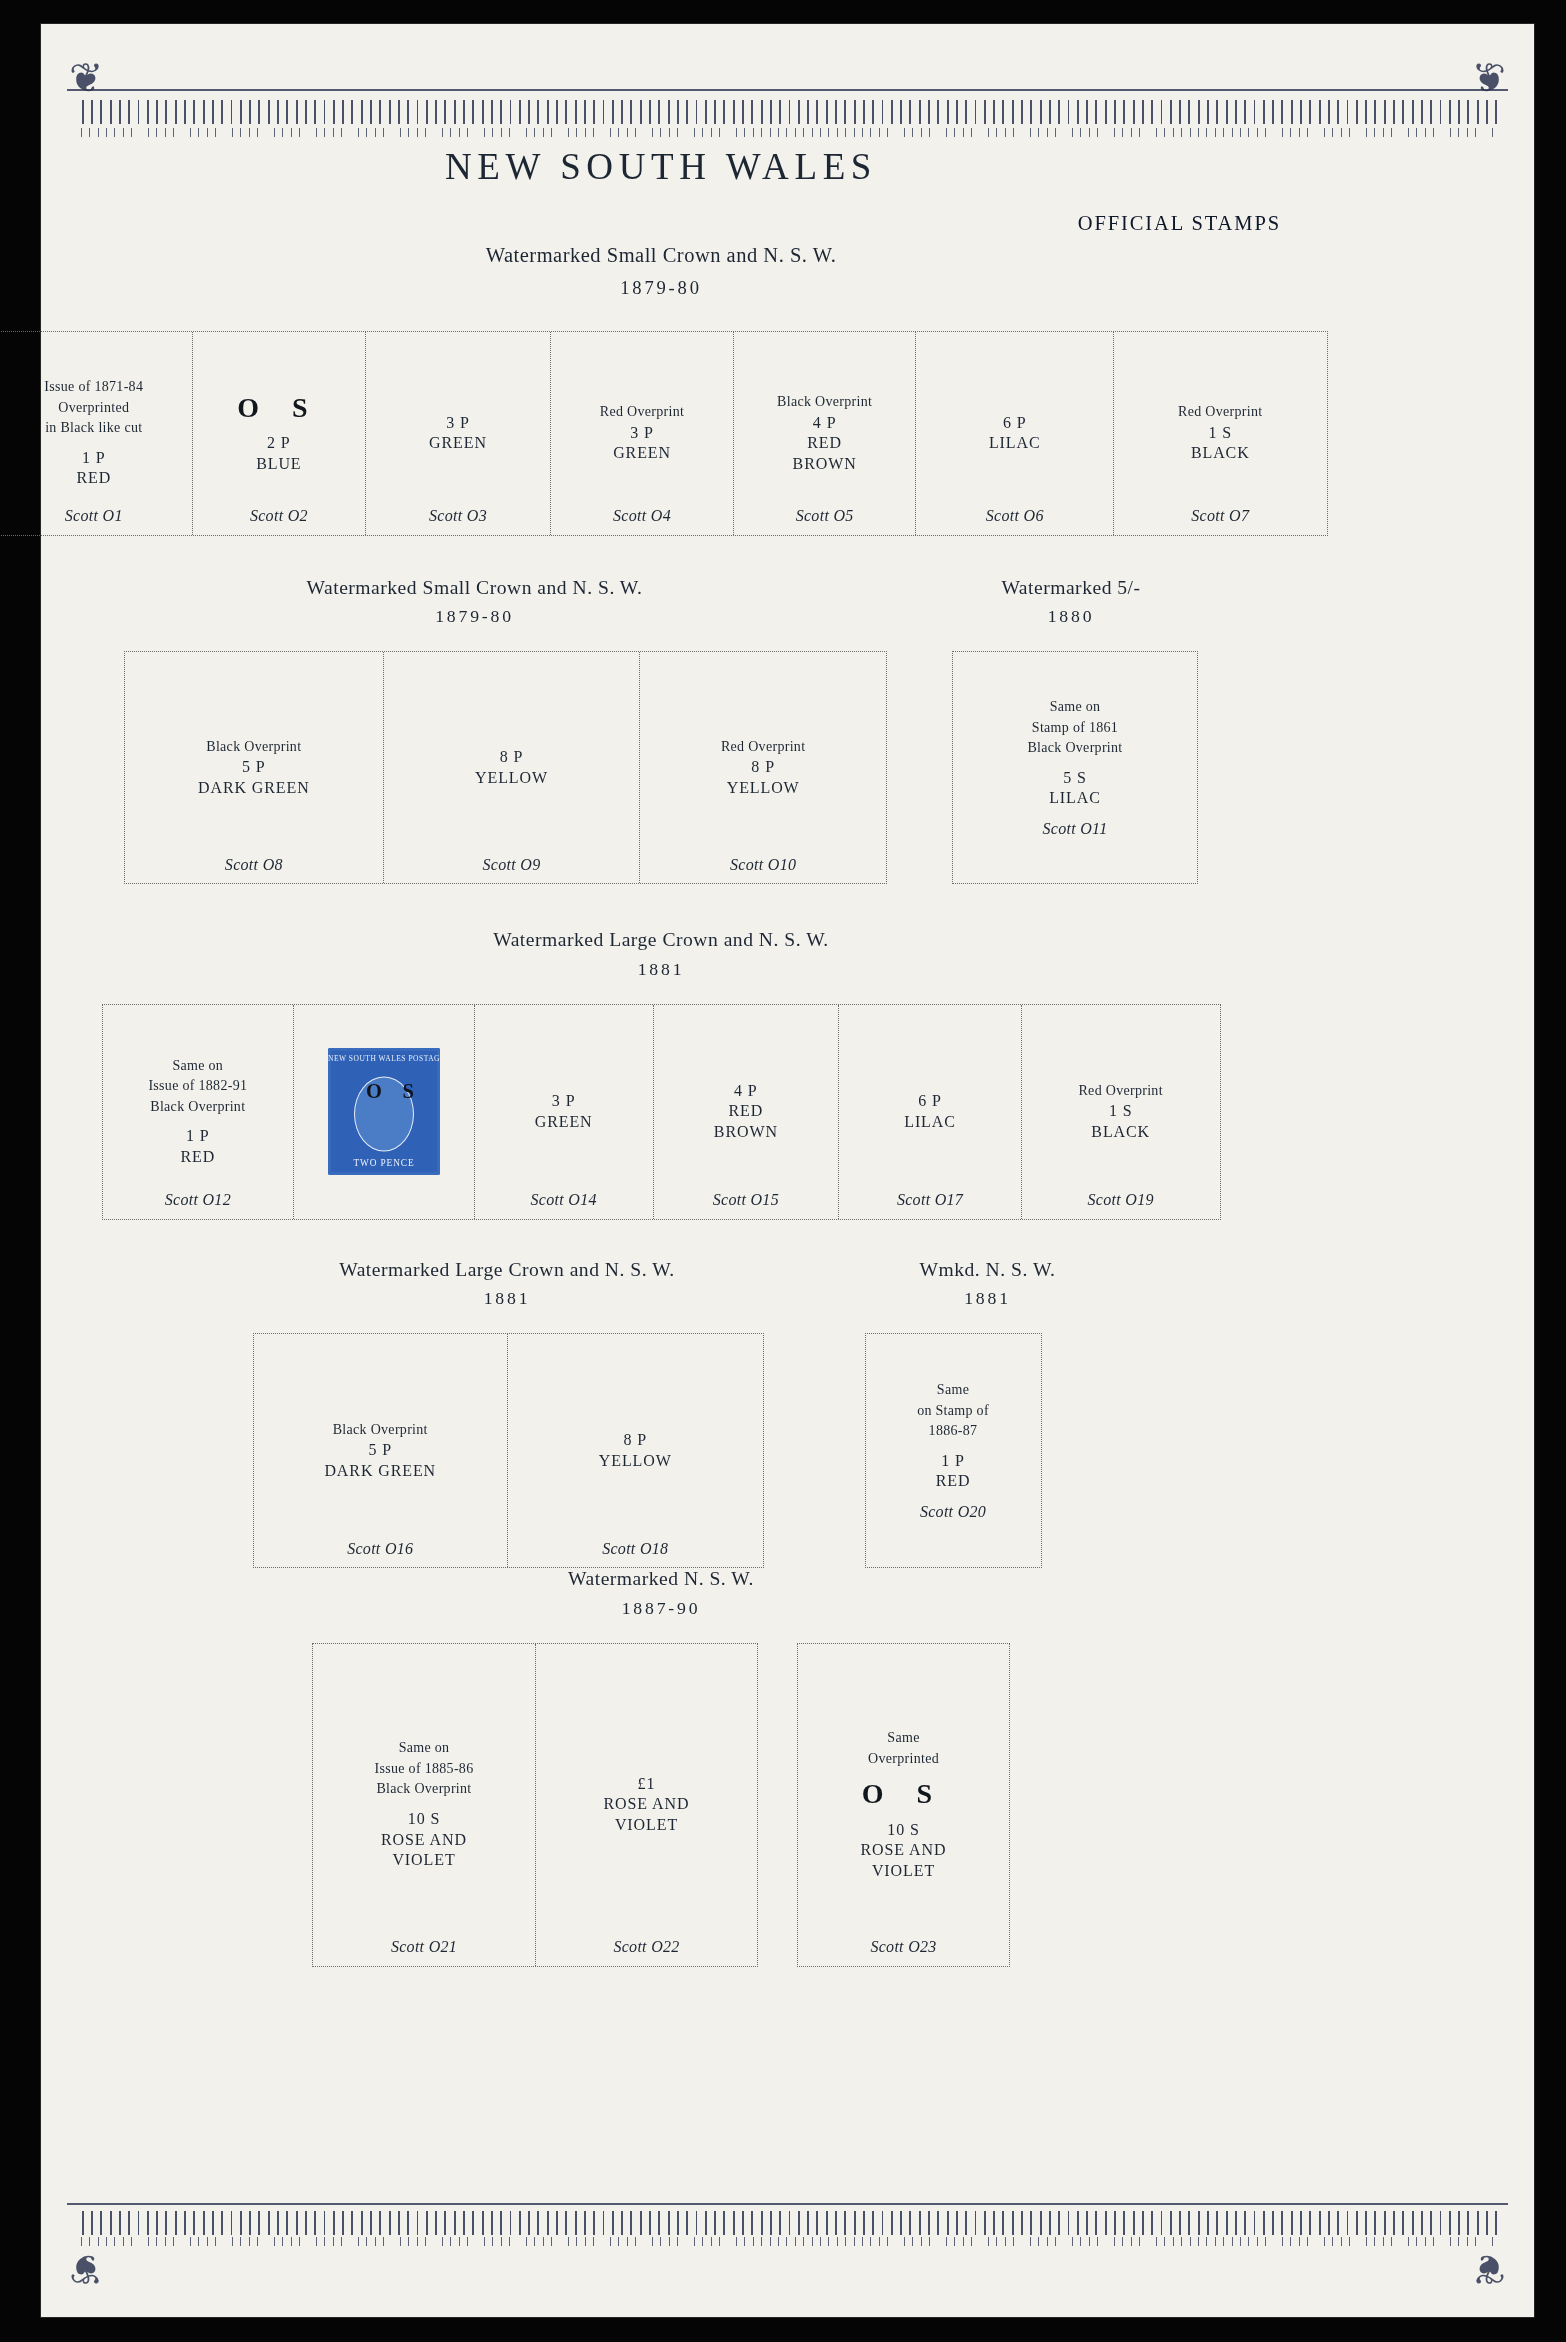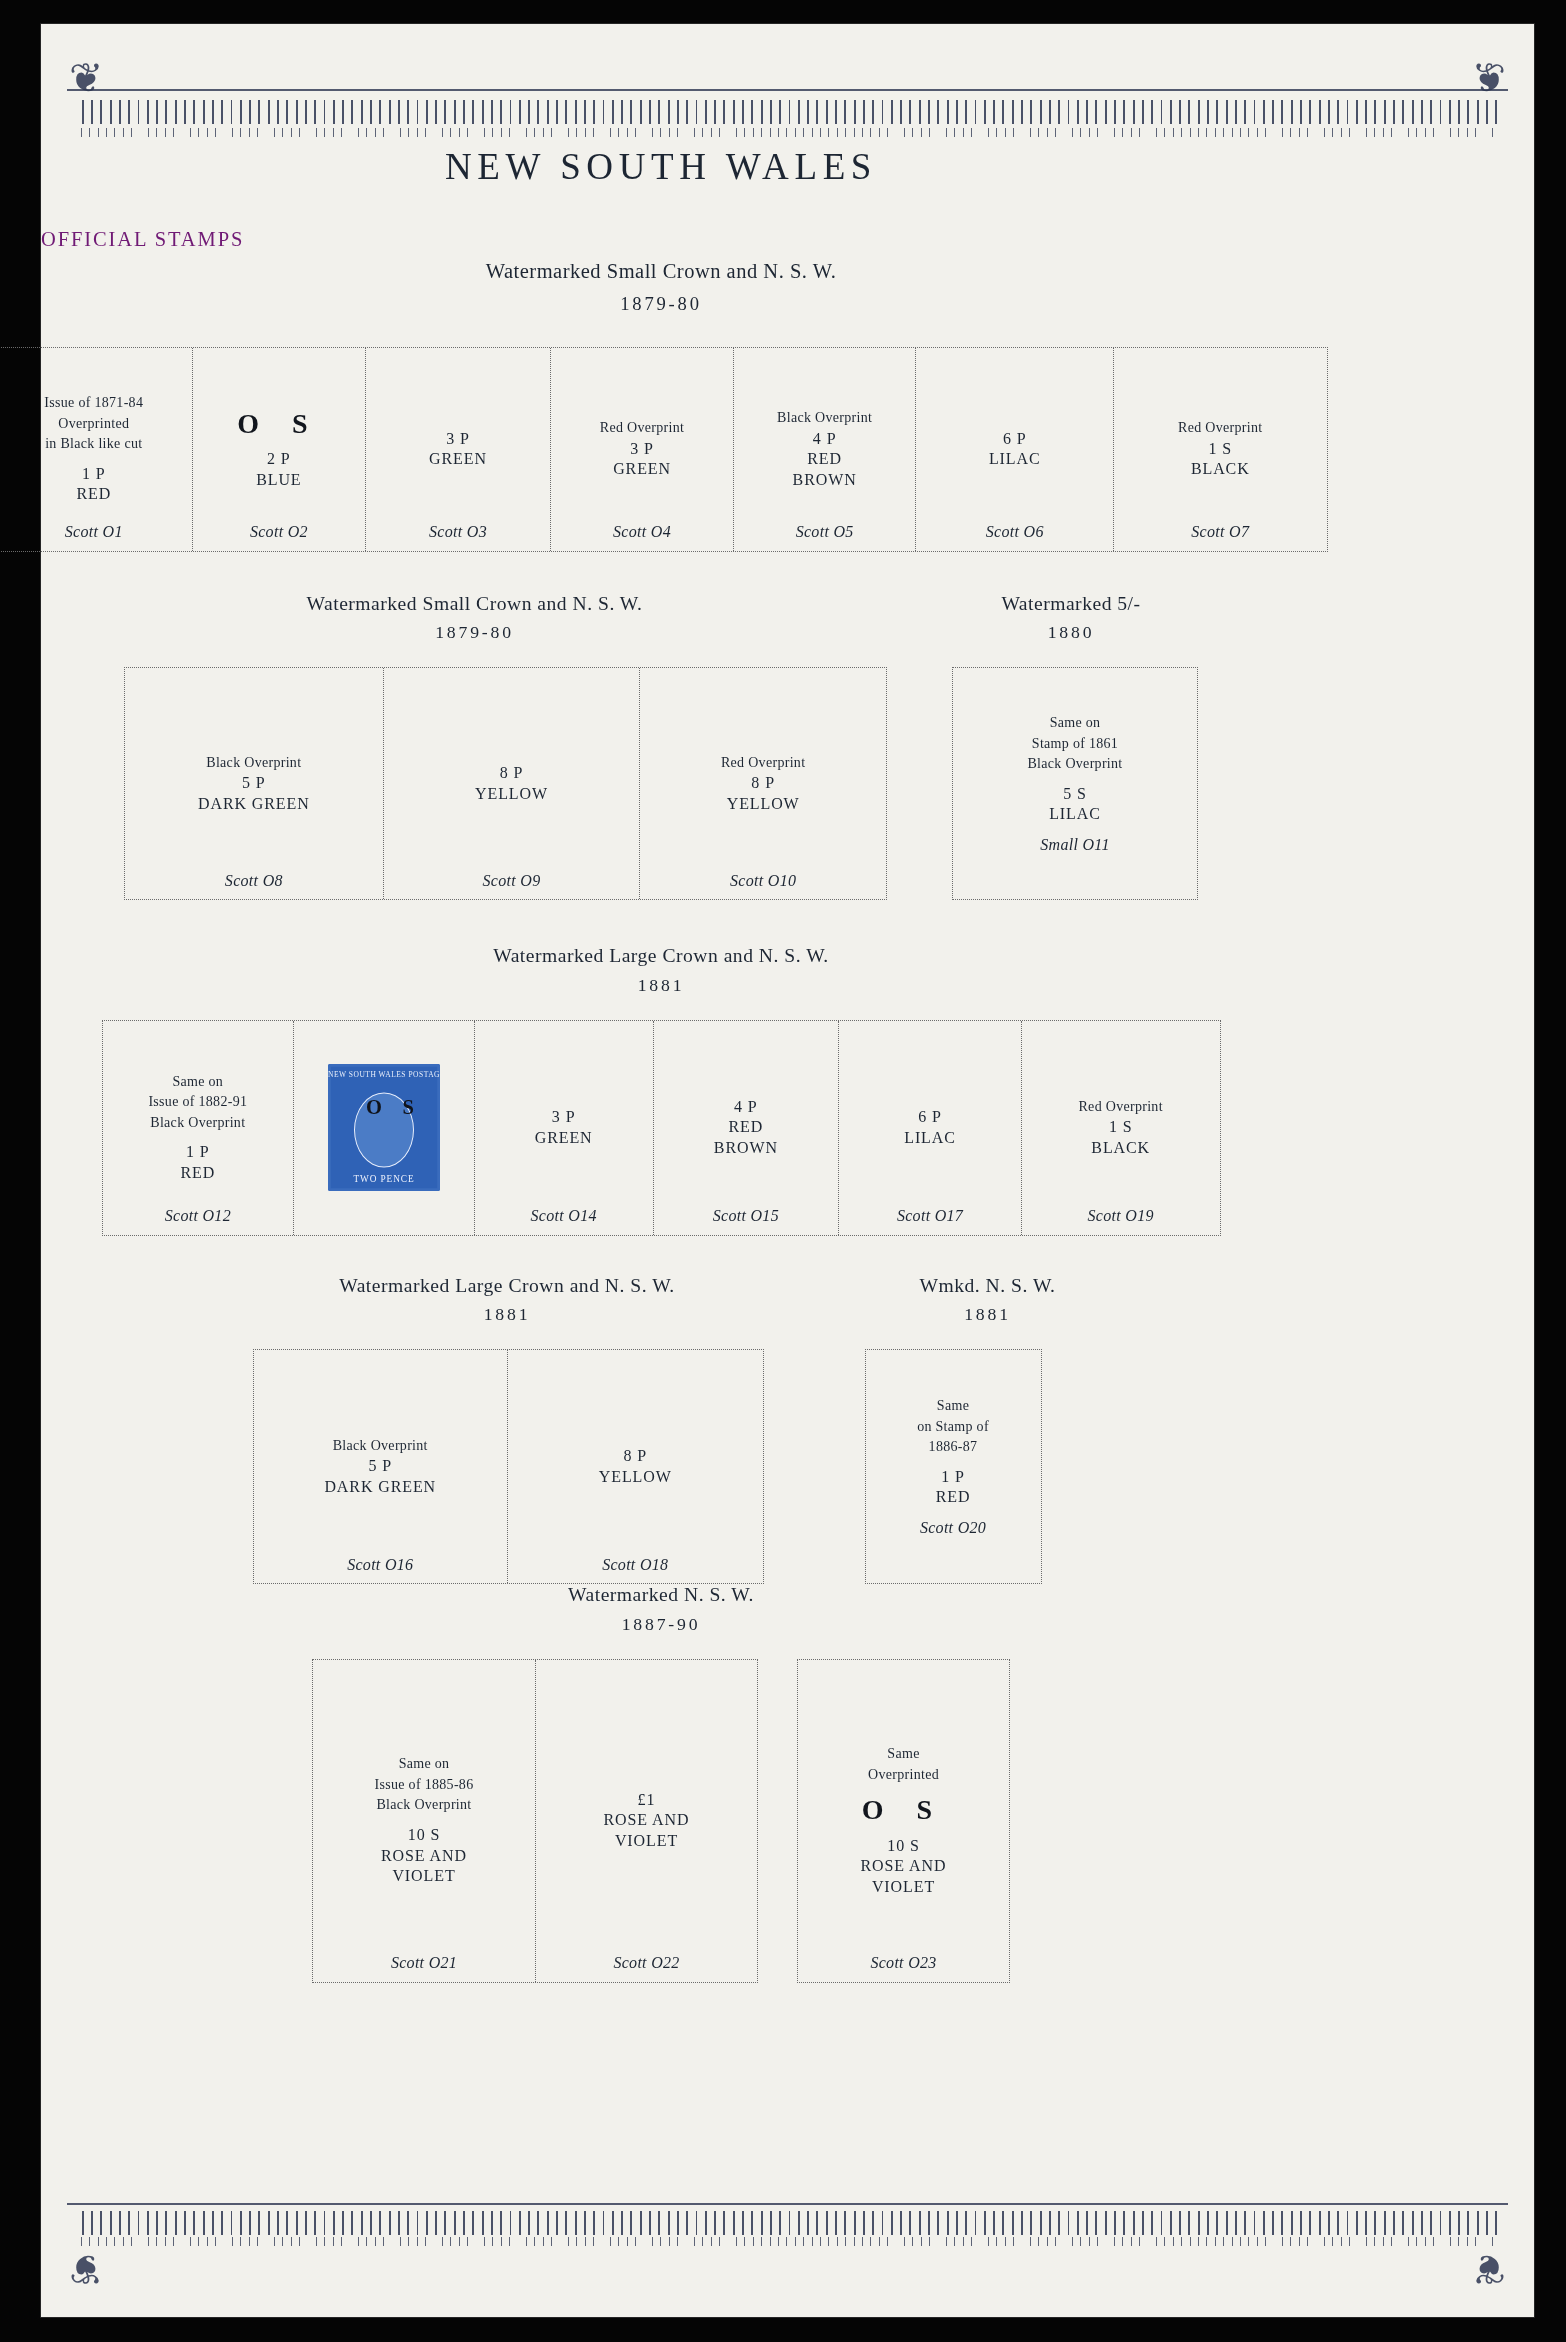--- a/index.html
+++ b/index.html
@@ -43,21 +43,21 @@
   .corner.bl{left:28px;bottom:28px;transform:scaleY(-1);}
   .corner.br{right:28px;bottom:28px;transform:scale(-1,-1);}
 
   .content{position:absolute;left:0;top:121px;width:1240px;}
 
   h1.country{
     margin:0;text-align:center;color:#1d2633;
     font-size:37px;letter-spacing:5.6px;font-weight:normal;
     font-family:"Liberation Serif",serif;
   }
-  .sub1{text-align:left;color:#701a75;font-size:20.5px;letter-spacing:1.9px;margin-top:40px;}
+  .sub1{text-align:right;color:#0f172a;font-size:20.5px;letter-spacing:1.9px;margin-top:24px;}
   .sub2{text-align:center;color:#1d2633;font-size:20.5px;letter-spacing:0.5px;margin-top:9.3px;}
   .year{text-align:center;color:#1d2633;font-size:18.6px;letter-spacing:2.8px;margin-top:9.3px;}
 
   .sect-head{text-align:center;color:#1d2633;font-size:19.6px;letter-spacing:0.5px;}
   .sect-year{text-align:center;color:#1d2633;font-size:17.7px;letter-spacing:2.8px;margin-top:7.5px;}
 
   .row{position:relative;display:flex;justify-content:center;}
   .group{
     border:0.9px dotted #6b6b6b;
     display:flex;
@@ -221,21 +221,21 @@
         </div>
 
         <div class="group" style="width:246px;height:233px;margin-left:65px;">
           <div class="cell" style="width:246px;">
             <div class="ln">Same on</div>
             <div class="ln">Stamp of 1861</div>
             <div class="ln">Black Overprint</div>
             <div class="gap"></div>
             <div class="ln big">5 S</div>
             <div class="ln big">LILAC</div>
-            <div class="scott">Small O11</div>
+            <div class="scott">Scott O11</div>
           </div>
         </div>
       </div>
 
       <div style="margin-top:45px;">
         <div class="sect-head">Watermarked Large Crown and N. S. W.</div>
         <div class="sect-year">1881</div>
       </div>
 
       <div class="row" style="margin-top:24px;">

